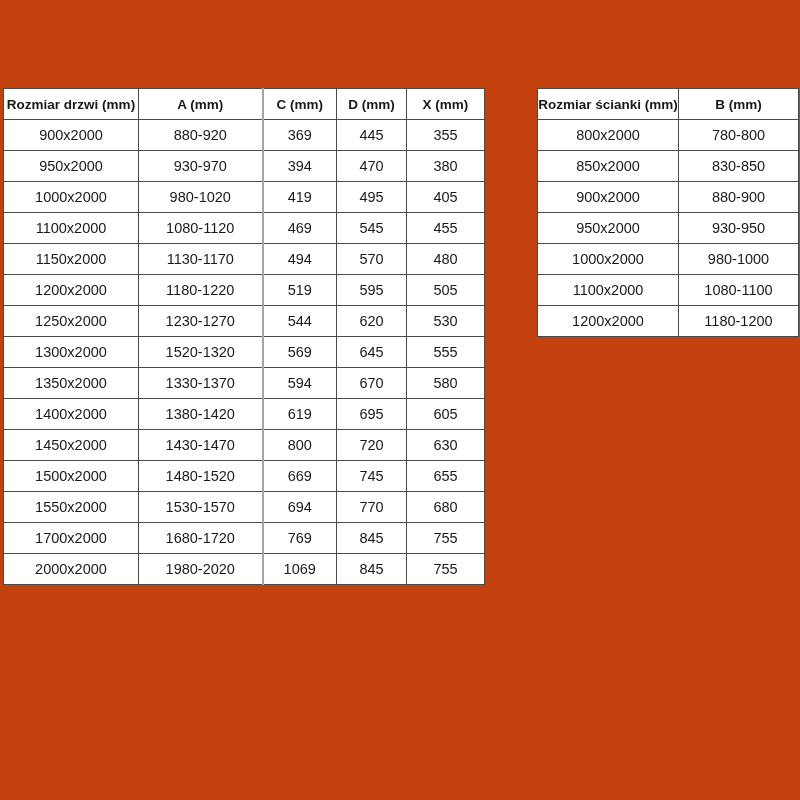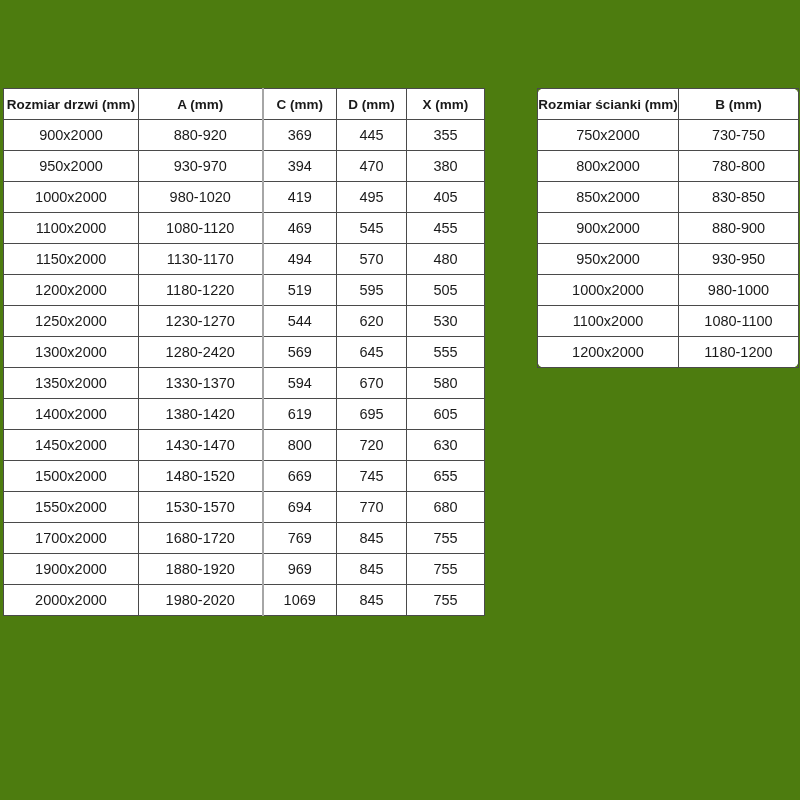--- a/index.html
+++ b/index.html
@@ -4,33 +4,33 @@
 <style>
   html, body {
     margin: 0;
     padding: 0;
     background: #ffffff;
   }
   .canvas {
     position: relative;
     width: 800px;
     height: 800px;
-    background: #4d7c0f;
+    background: #c2410c;
     font-family: "Liberation Sans", sans-serif;
     overflow: hidden;
   }
   table.size-table {
     position: absolute;
     top: 88px;
     border-collapse: collapse;
     table-layout: fixed;
     background: #ffffff;
   }
   table.t-doors { left: 3px;   width: 481px; }
-  table.t-walls { left: 537px; width: 261px; border-radius: 8px; }
+  table.t-walls { left: 537px; width: 261px; }
 
   .size-table th,
   .size-table td {
     border: 1px solid #4a4a4a;
     padding: 0;
     margin: 0;
     height: 30px;
     text-align: center;
     vertical-align: middle;
     color: #1a1a1a;
@@ -127,21 +127,21 @@
         </tr>
         <tr>
           <td>1250x2000</td>
           <td>1230-1270</td>
           <td>544</td>
           <td>620</td>
           <td>530</td>
         </tr>
         <tr>
           <td>1300x2000</td>
-          <td>1280-2420</td>
+          <td>1520-1320</td>
           <td>569</td>
           <td>645</td>
           <td>555</td>
         </tr>
         <tr>
           <td>1350x2000</td>
           <td>1330-1370</td>
           <td>594</td>
           <td>670</td>
           <td>580</td>
@@ -175,27 +175,20 @@
           <td>680</td>
         </tr>
         <tr>
           <td>1700x2000</td>
           <td>1680-1720</td>
           <td>769</td>
           <td>845</td>
           <td>755</td>
         </tr>
         <tr>
-          <td>1900x2000</td>
-          <td>1880-1920</td>
-          <td>969</td>
-          <td>845</td>
-          <td>755</td>
-        </tr>
-        <tr>
           <td>2000x2000</td>
           <td>1980-2020</td>
           <td>1069</td>
           <td>845</td>
           <td>755</td>
         </tr>
       </tbody>
     </table>
 
   <table class="size-table t-walls">
@@ -204,24 +197,20 @@
         <col>
       </colgroup>
   <thead>
         <tr>
           <th>Rozmiar ścianki (mm)</th>
           <th>B (mm)</th>
         </tr>
       </thead>
       <tbody>
         <tr>
-          <td>750x2000</td>
-          <td>730-750</td>
-        </tr>
-        <tr>
           <td>800x2000</td>
           <td>780-800</td>
         </tr>
         <tr>
           <td>850x2000</td>
           <td>830-850</td>
         </tr>
         <tr>
           <td>900x2000</td>
           <td>880-900</td>

